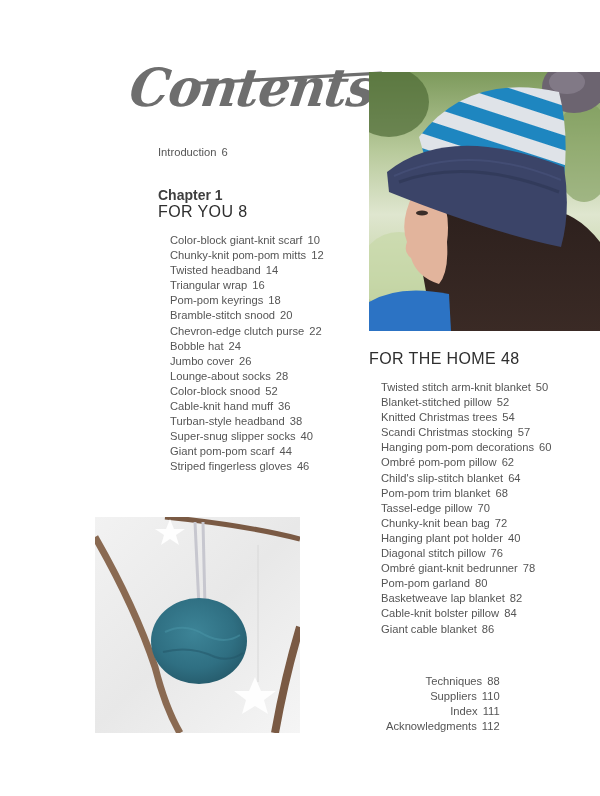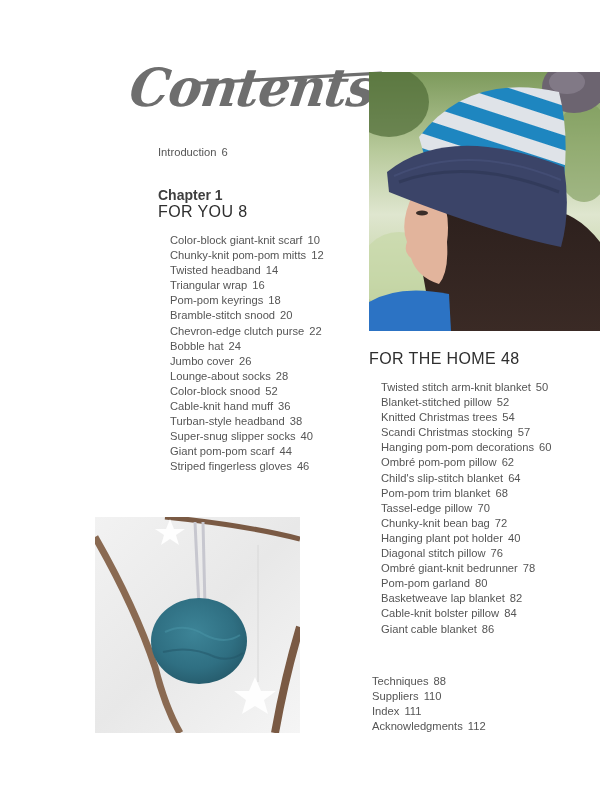--- a/index.html
+++ b/index.html
@@ -70,22 +70,23 @@
       left: 158px;
       top: 188px;
     }
     .chapter2 {
       position: absolute;
       left: 369px;
       top: 350px;
     }
     .backmatter {
       position: absolute;
-      left: 360px;
+      left: 374px;
       top: 662px;
+      text-align: right;
     }
     ul.list {
       list-style: none;
       margin: 12px;
       padding: 0;
     }
     .photo-hat {
       position: absolute;
       left: 369px;
       top: 72px;

